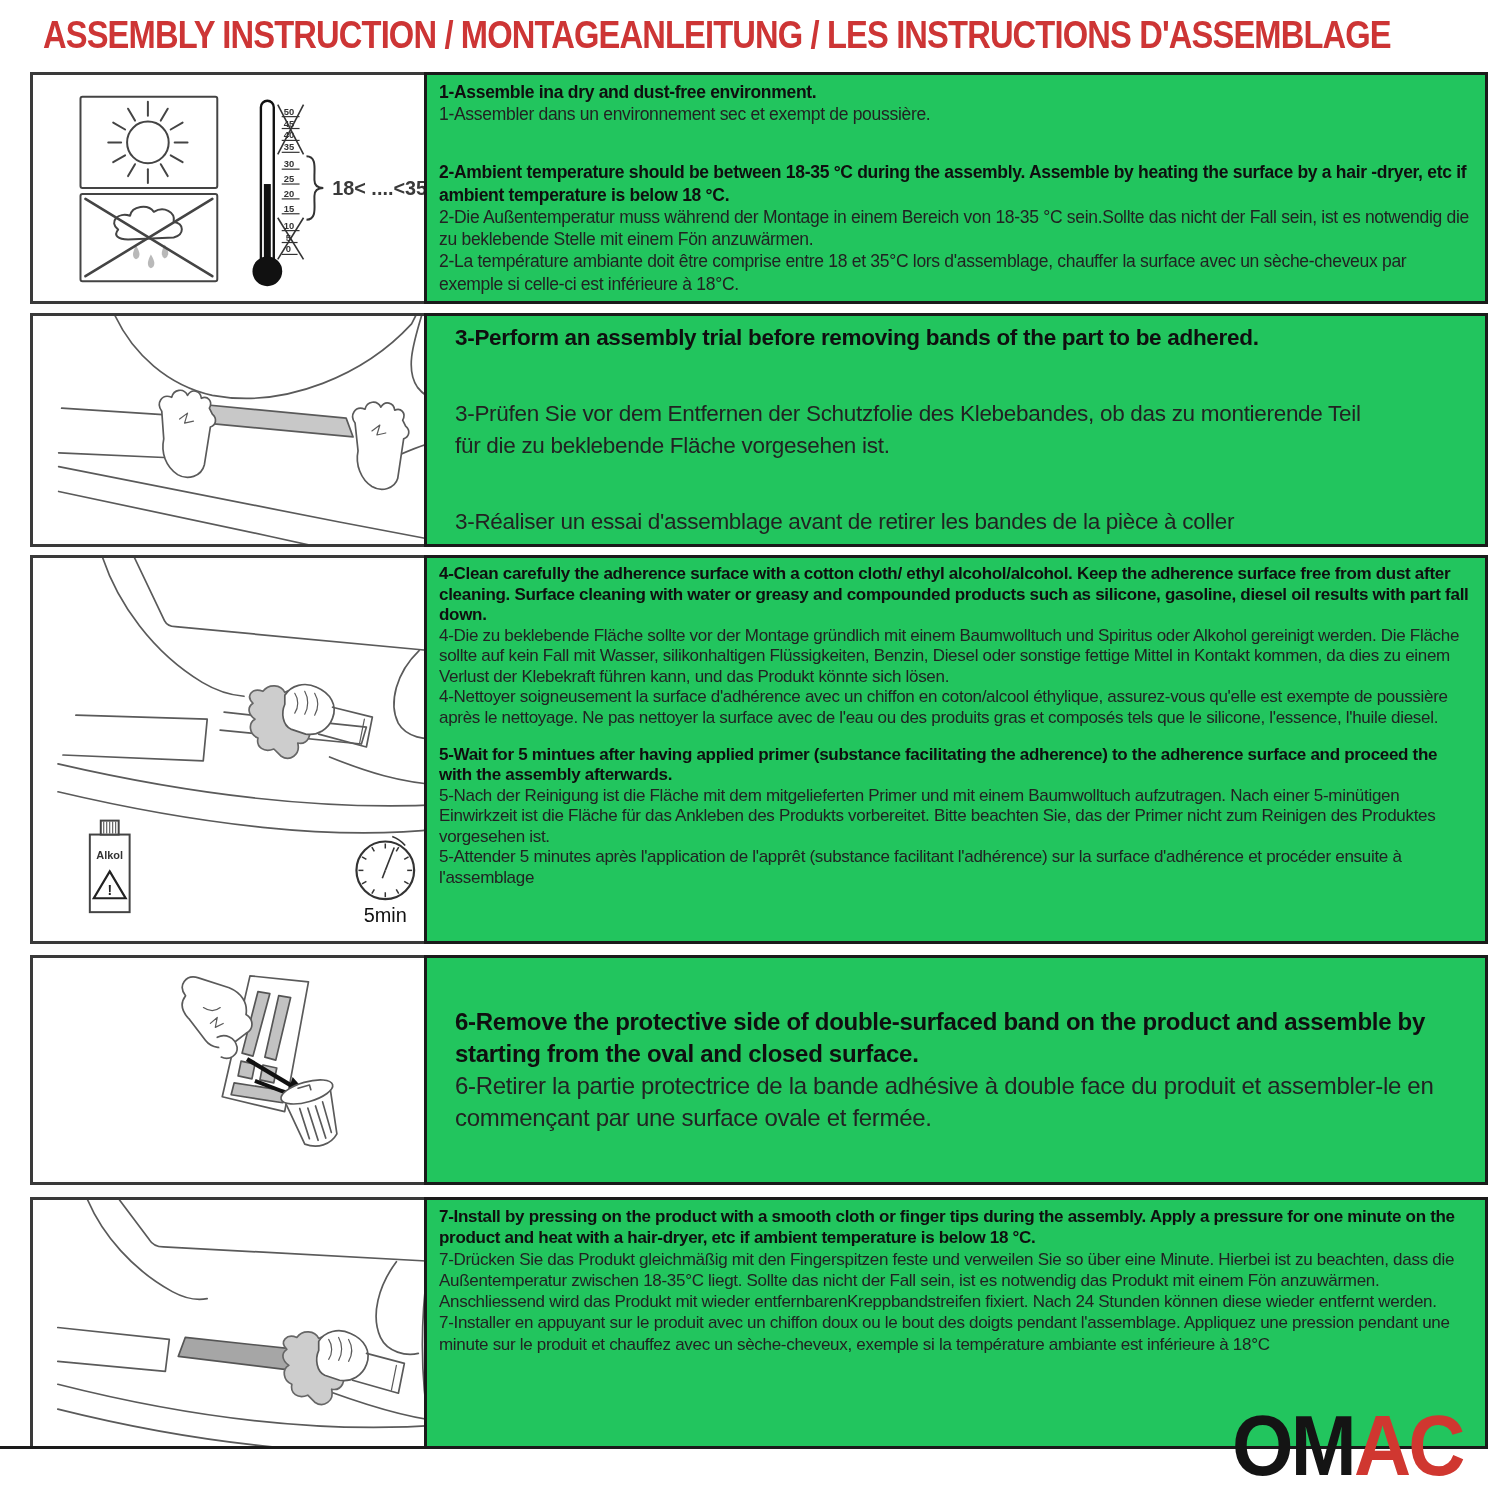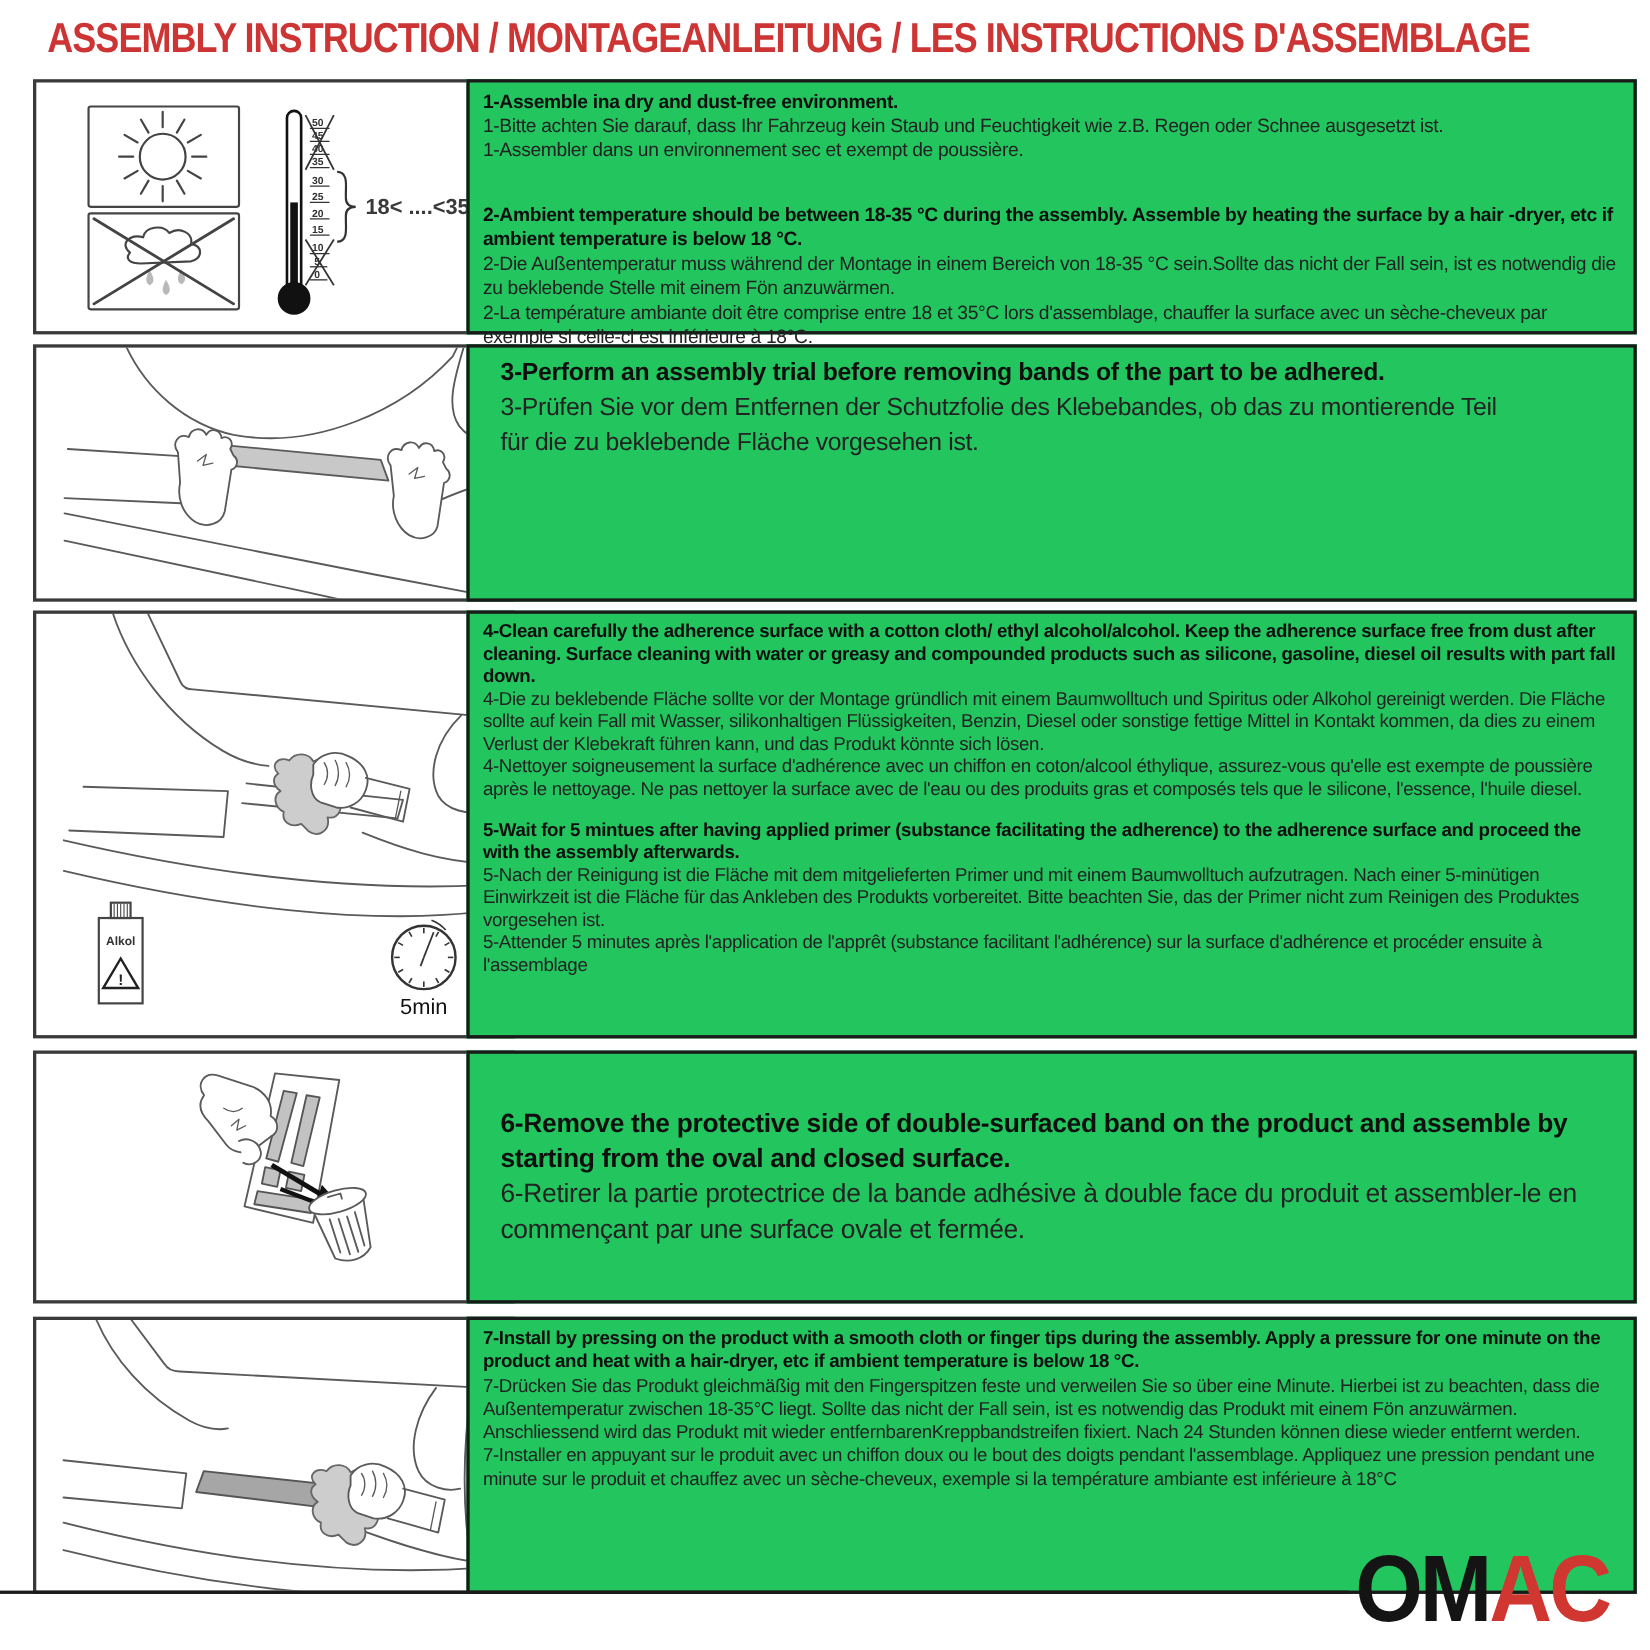--- a/index.html
+++ b/index.html
@@ -9,21 +9,21 @@
          letter-spacing:-1px;white-space:nowrap;transform:scaleX(0.86);transform-origin:left center;line-height:46px;}
   .row{position:absolute;left:0;width:1500px;}
   .illu{position:absolute;left:30px;top:0;width:438px;height:100%;border:3px solid #3a3a3a;background:#fff;box-sizing:border-box;}
   .illu svg{display:block;width:100%;height:100%;}
   .txt{position:absolute;left:424px;top:0;width:1064px;height:100%;border:3px solid #1a1a1a;background:#22c55e;
        box-sizing:border-box;padding:6px 12px;color:#222;}
   .txt p{margin:0;letter-spacing:-0.3px;}
   .txt p.b{font-weight:700;color:#0f0f0f;}
   .txt p.gap{margin-top:36px;}
   .t1 p{font-size:17.5px;line-height:1.27;}
-  .t2{display:flex;flex-direction:column;justify-content:flex-start;padding-left:28px;}
+  .t2{display:flex;flex-direction:column;justify-content:space-between;padding-left:28px;}
   .t2 p{font-size:22.5px;line-height:1.42;max-width:930px;}
   .t3 p{font-size:17px;line-height:1.21;}
   .t3 p.gap{margin-top:16px;}
   .t4{display:flex;flex-direction:column;justify-content:center;padding-left:28px;}
   .t4 p{font-size:24px;line-height:1.33;max-width:985px;}
   .t5 p{font-size:17px;line-height:1.25;}
   .bottom-line{position:absolute;left:0;top:1446px;width:1226px;height:3px;background:#1a1a1a;}
   .logo{position:absolute;left:1232px;top:1408px;font-size:86px;font-weight:800;letter-spacing:-3px;
         line-height:74px;transform:scaleX(0.92);transform-origin:left center;white-space:nowrap;}
   .logo .lb{color:#141414;}
@@ -105,21 +105,20 @@
             <line x1="221" y1="144" x2="247" y2="186"></line>
               <line x1="247" y1="144" x2="221" y2="186"></line>
           </g>
           <path d="M 250,82 C 260,82 258,94 258,102 L 258,106 C 258,112 262,114 267,114 C 262,114 258,116 258,122 L 258,126 C 258,134 260,146 250,146" fill="none" stroke="#333" stroke-width="2"></path>
           <text x="276" y="121" font-size="20" font-weight="bold" fill="#3a3a3a">18&lt; ....&lt;35 C</text>
         </g>
       </svg>
     </div>
     <div class="txt t1">
       <p class="b">1-Assemble ina dry and dust-free environment.</p>
-      <p>1-Bitte achten Sie darauf, dass Ihr Fahrzeug kein Staub und Feuchtigkeit wie z.B. Regen oder Schnee ausgesetzt ist.</p>
       <p>1-Assembler dans un environnement sec et exempt de poussière.</p>
       <p class="b gap">2-Ambient temperature should be between 18-35 °C  during the assembly. Assemble by heating the surface by a hair -dryer, etc if ambient temperature is below 18 °C.</p>
       <p>2-Die Außentemperatur muss während der Montage in einem Bereich von 18-35 °C  sein.Sollte das nicht der Fall sein, ist es notwendig die zu beklebende Stelle mit einem Fön anzuwärmen.</p>
       <p>2-La température ambiante doit être comprise entre 18 et 35°C lors d'assemblage, chauffer la surface avec un sèche-cheveux par exemple si celle-ci est inférieure à 18°C.</p>
     </div>
   </div>
 
   <div class="row" style="top:313px;height:234px">
     <div class="illu">
       <svg viewBox="0 0 384 230">
@@ -134,20 +133,21 @@
           <path d="M 104,96 C 98,88 104,78 114,82 C 116,74 126,72 130,80 C 134,73 143,75 144,83 C 150,80 156,86 152,93 L 155,99 C 160,103 159,110 153,112 L 147,150 C 144,162 130,166 120,160 C 108,152 103,138 106,124 Z" fill="#fff"></path>
           <path d="M 122,104 L 130,98 L 127,108 L 136,106" stroke-width="1.2"></path>
           <path d="M 299,108 C 293,100 299,90 309,94 C 311,86 321,84 325,92 C 329,85 338,87 339,95 C 345,92 351,98 347,105 L 350,111 C 355,115 354,122 348,124 L 342,164 C 339,174 326,178 316,172 C 305,165 299,150 302,136 Z" fill="#fff"></path>
           <path d="M 316,116 L 324,110 L 321,120 L 330,118" stroke-width="1.2"></path>
         </g>
       </svg>
     </div>
     <div class="txt t2">
       <p class="b">3-Perform an assembly trial before removing bands of the part to be adhered.</p>
       <p>3-Prüfen Sie vor dem Entfernen der Schutzfolie des Klebebandes, ob das zu montierende Teil für die zu beklebende Fläche vorgesehen ist.</p>
+      <p>3-Réaliser un essai d'assemblage avant de retirer les bandes de la pièce à coller</p>
     </div>
   </div>
 
   <div class="row" style="top:555px;height:389px">
     <div class="illu">
       <svg viewBox="0 0 384 385">
         <g class="ln">
           <path d="M 45,0 C 60,45 95,95 145,125 C 160,134 175,138 187,139"></path>
           <path d="M 77,0 L 107,63 C 109,67 113,69 118,69 L 384,94"></path>
           <path d="M 18,158 L 150,162 L 146,204 L 5,198"></path>

